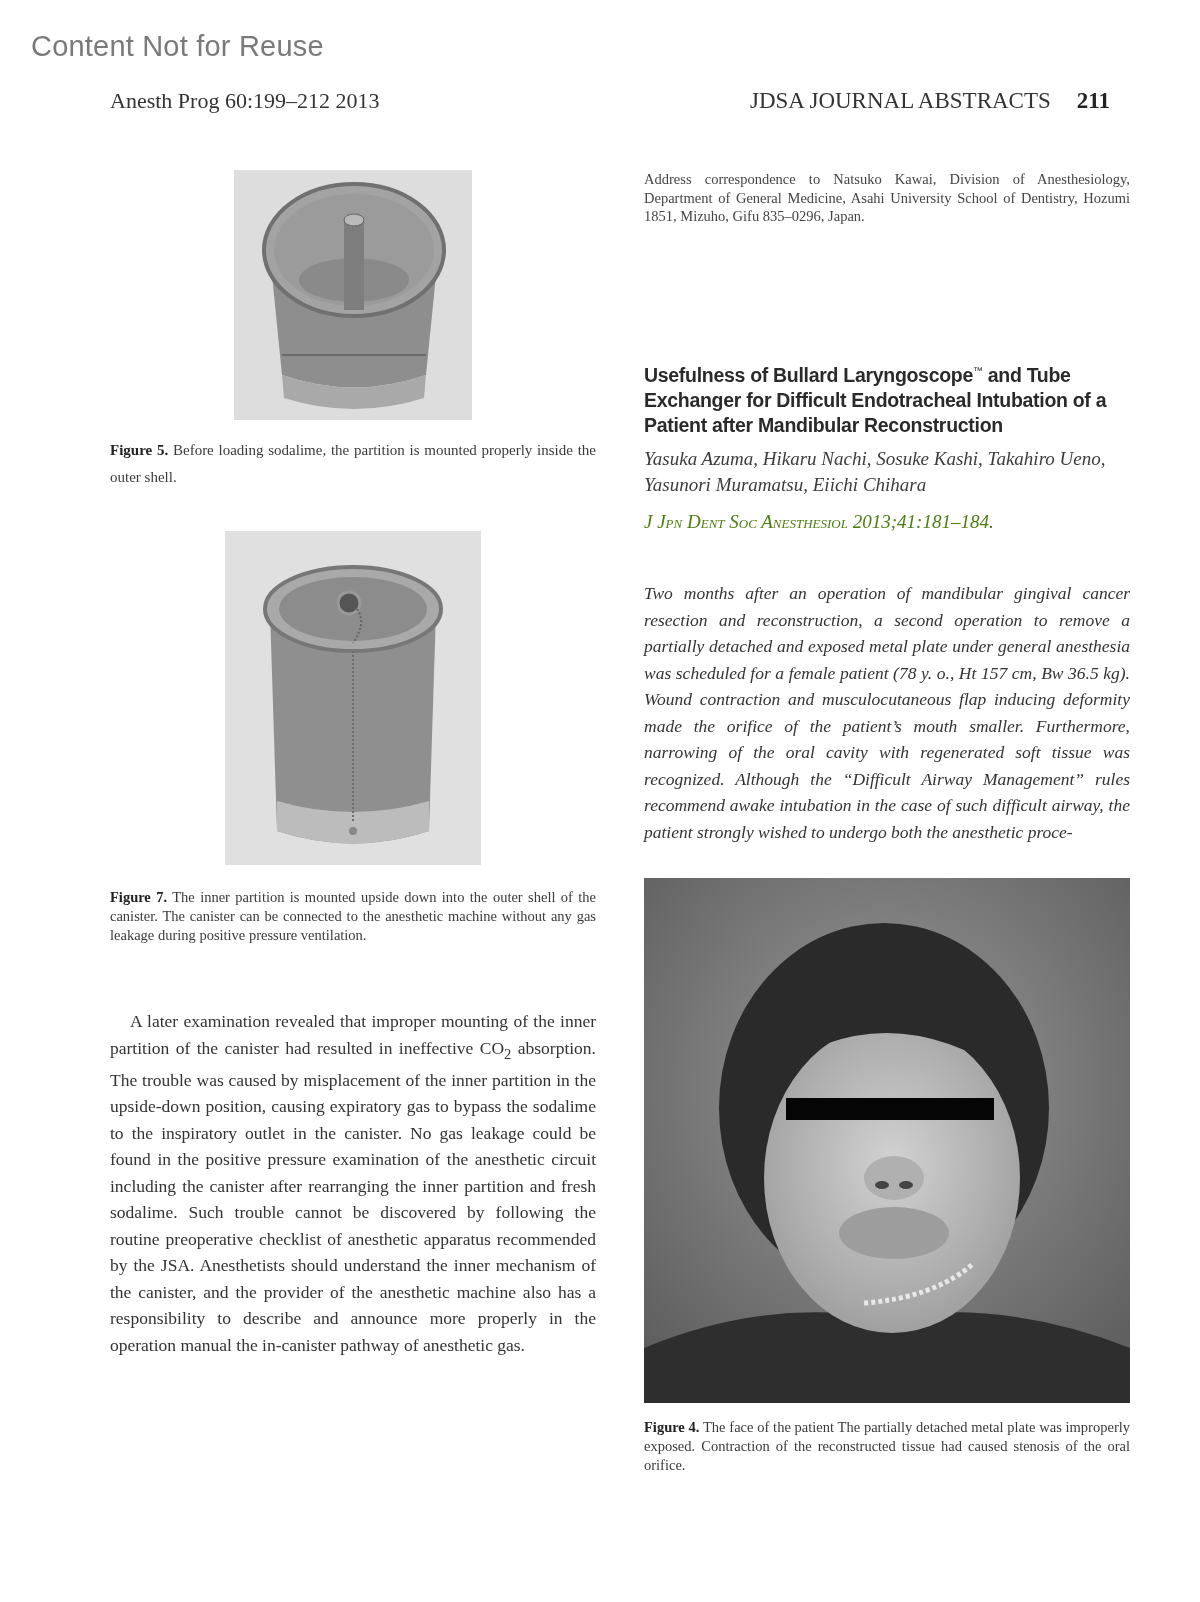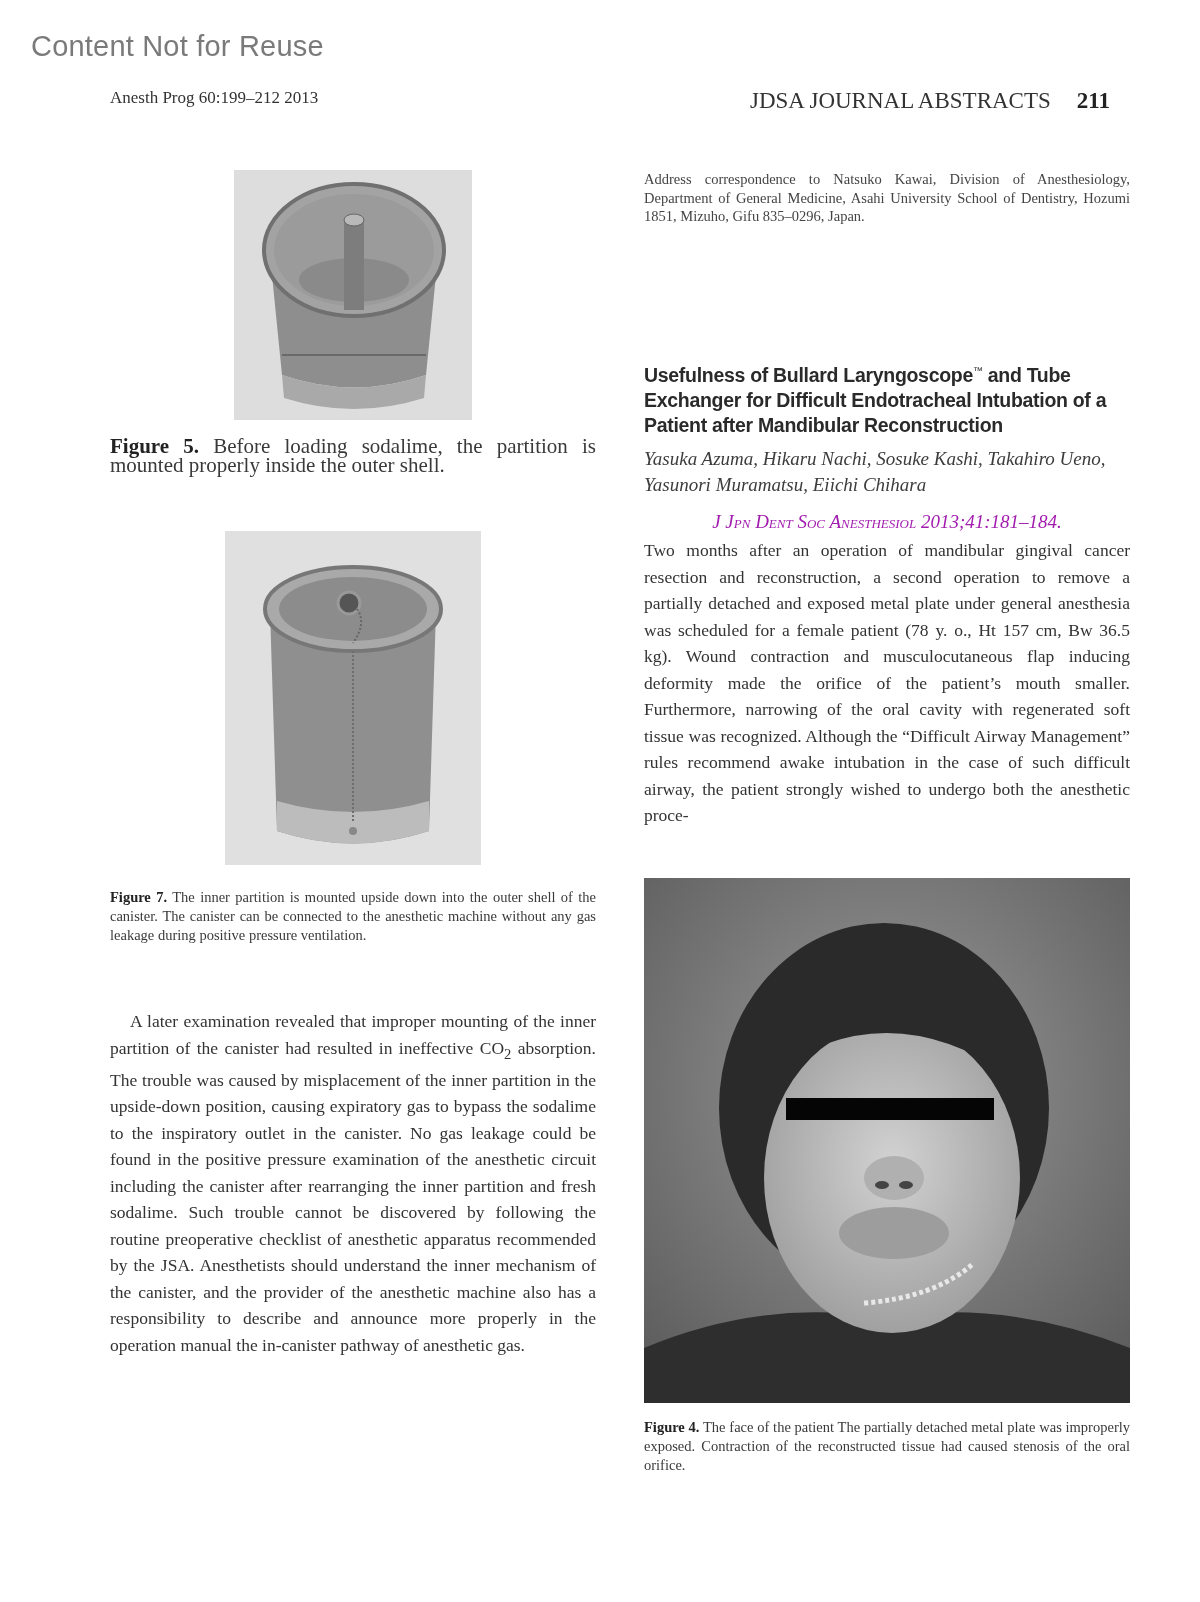--- a/index.html
+++ b/index.html
@@ -1,42 +1,42 @@
 <!DOCTYPE html>
 <html><head>
 <meta charset="utf-8">
 <style>
   html, body { margin: 0; padding: 0; background: #ffffff; }
   body { width: 1200px; height: 1602px; position: relative; overflow: hidden; color: #2b2b2b; font-family: "DejaVu Serif", serif; }
   .watermark { position: absolute; left: 31px; top: 30px; font-family: "Liberation Sans", sans-serif; font-size: 29px; color: #7a7a7a; letter-spacing: 0.2px; }
-  .running-head-left { position: absolute; left: 110px; top: 88px; font-size: 17px; font-family: "Liberation Serif", serif; color: #333; }
+  .running-head-left { position: absolute; left: 110px; top: 88px; font-size: 22px; font-family: "Liberation Serif", serif; color: #333; }
   .running-head-right { position: absolute; right: 90px; top: 88px; font-size: 23px; font-family: Liberation Serif, serif; color: #333; display: flex; gap: 26px; }
   .page-num { font-weight: bold; color: #222; }
 
   .col-left { position: absolute; left: 110px; width: 486px; }
   .col-right { position: absolute; left: 644px; width: 486px; }
 
   .photo { position: absolute; background: #e6e6e6; overflow: hidden; }
   .fig5 { left: 234px; top: 170px; width: 238px; height: 250px; background: linear-gradient(180deg,#e2e2e2 0%,#d9d9d9 100%); }
   .fig6 { left: 225px; top: 531px; width: 256px; height: 334px; background: linear-gradient(180deg,#e9e9e9 0%,#dcdcdc 100%); }
   .fig1 { left: 644px; top: 878px; width: 486px; height: 525px; background: #777; }
 
-  .caption { font-size: 21px; line-height: 19px; text-align: justify; color: #3a3a3a; font-family: "Liberation Serif", serif; }
+  .caption { font-size: 15px; line-height: 27px; text-align: justify; color: #3a3a3a; font-family: "Liberation Serif", serif; }
   .caption b { color: #222; }
   .caption-small { font-size: 14.5px; line-height: 19px; }
 
   .body-text { font-size: 17.5px; line-height: 26.5px; text-align: justify; font-family: "Liberation Serif", serif; color: #333; }
   .body-text p { margin: 0; }
   .indent { text-indent: 20px; }
 
   .address { font-size: 14.5px; line-height: 18.5px; text-align: justify; font-family: "Liberation Serif", serif; color: #444; }
   .article-title { font-size: 19.5px; line-height: 25px; font-weight: bold; font-family: Liberation Sans, sans-serif; color: #2a2a2a; letter-spacing: -0.3px; }
   .article-title sup { font-size: 10px; font-weight: normal; }
   .authors { font-size: 19px; line-height: 26px; font-style: italic; font-family: "Liberation Serif", serif; color: #3c3c3c; }
-  .citation { font-size: 19px; font-style: italic; font-family: "Liberation Serif", serif; color: #a21caf; text-align: center; }
+  .citation { font-size: 19px; font-style: italic; font-family: "Liberation Serif", serif; color: #4d7c0f; }
   .citation .sc { font-variant: small-caps; }
   svg { display: block; }
 </style>
 </head>
 <body>
 
 <div class="watermark">Content Not for Reuse</div>
 
 <div class="running-head-left">Anesth Prog 60:199–212 2013</div>
 <div class="running-head-right">
@@ -90,21 +90,21 @@
 
 <div class="col-right article-title" style="top:358px;"><span>Usefulness of Bullard Laryngoscope</span><sup>™</sup><span> and Tube Exchanger for Difficult Endotracheal Intubation of a Patient after Mandibular Reconstruction</span></div>
 
 <div class="col-right authors" style="top:446px;">Yasuka Azuma, Hikaru Nachi, Sosuke Kashi, Takahiro Ueno, Yasunori Muramatsu, Eiichi Chihara</div>
 
 <div class="col-right citation" style="top:511px;">
   <span class="sc">J Jpn Dent Soc Anesthesiol</span>
   <span>2013;41:181–184.</span>
 </div>
 
-<div class="col-right body-text" style="top:537px;">
+<div class="col-right body-text" style="top:580px;font-style:italic;">
   <p>Two months after an operation of mandibular gingival cancer resection and reconstruction, a second operation to remove a partially detached and exposed metal plate under general anesthesia was scheduled for a female patient (78 y. o., Ht 157 cm, Bw 36.5 kg). Wound contraction and musculocutaneous flap inducing deformity made the orifice of the patient’s mouth smaller. Furthermore, narrowing of the oral cavity with regenerated soft tissue was recognized. Although the “Difficult Airway Management” rules recommend awake intubation in the case of such difficult airway, the patient strongly wished to undergo both the anesthetic proce-</p>
 </div>
 
 <div class="photo fig1" aria-label="patient-face-photo-with-eye-bar">
   <svg width="486" height="525" viewBox="0 0 486 525">
     <defs>
       <radialGradient id="bgGrad" cx="0.5" cy="0.4" r="0.7">
         <stop offset="0" stop-color="#9a9a9a"></stop>
         <stop offset="1" stop-color="#5e5e5e"></stop>
       </radialGradient>

